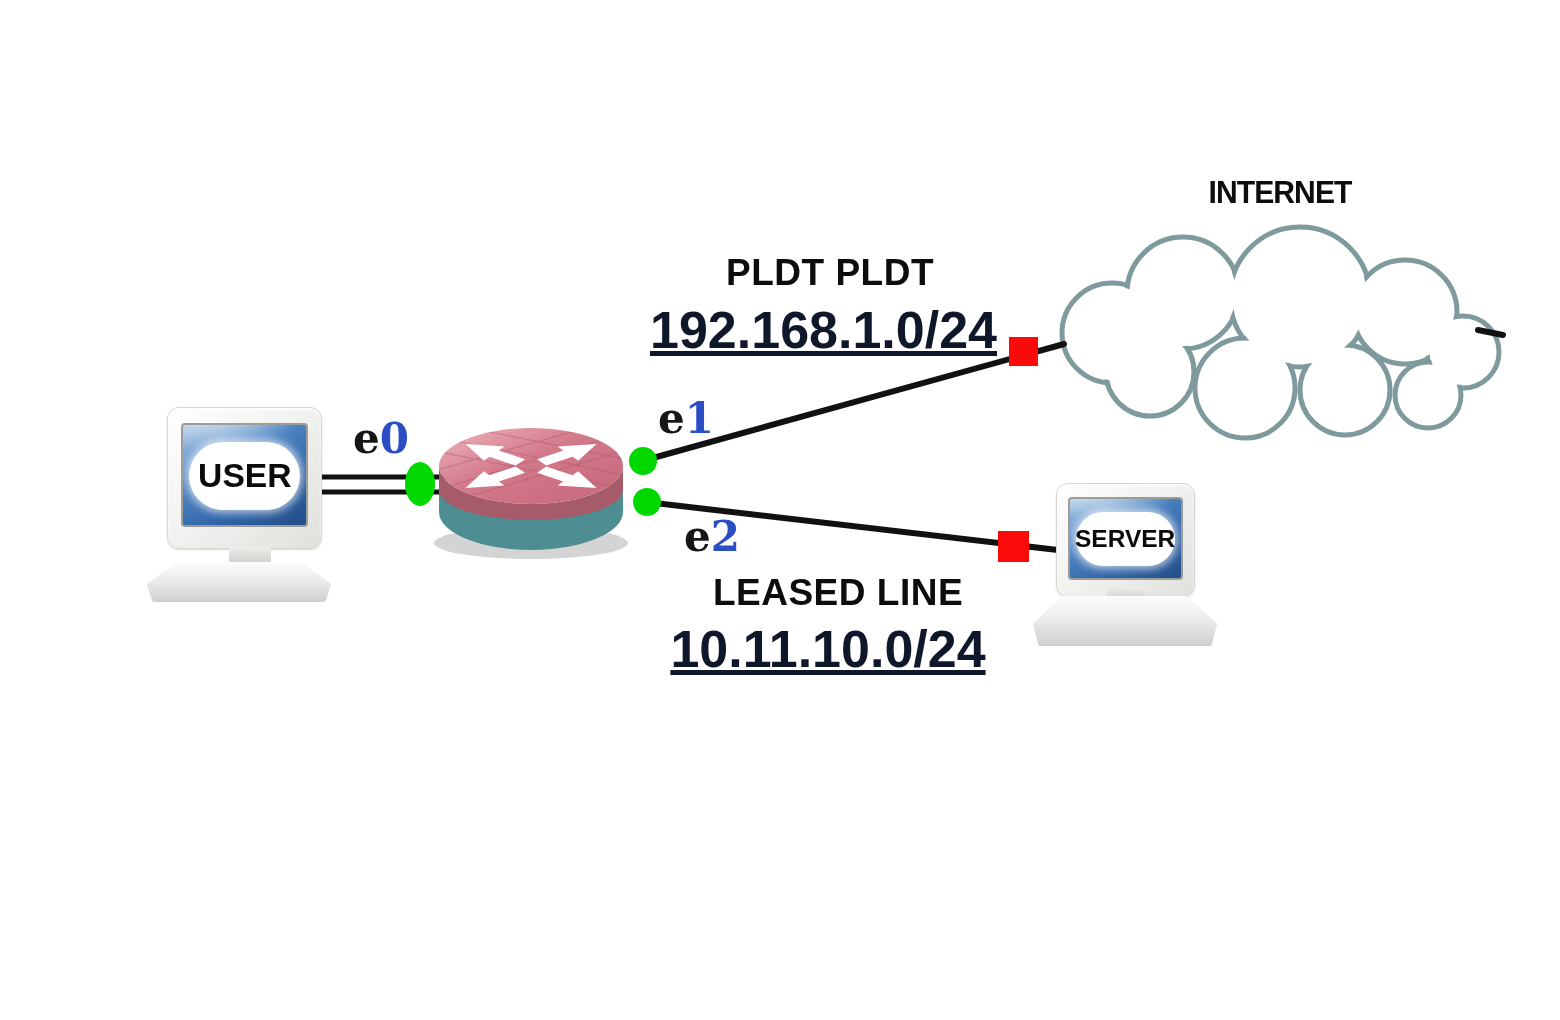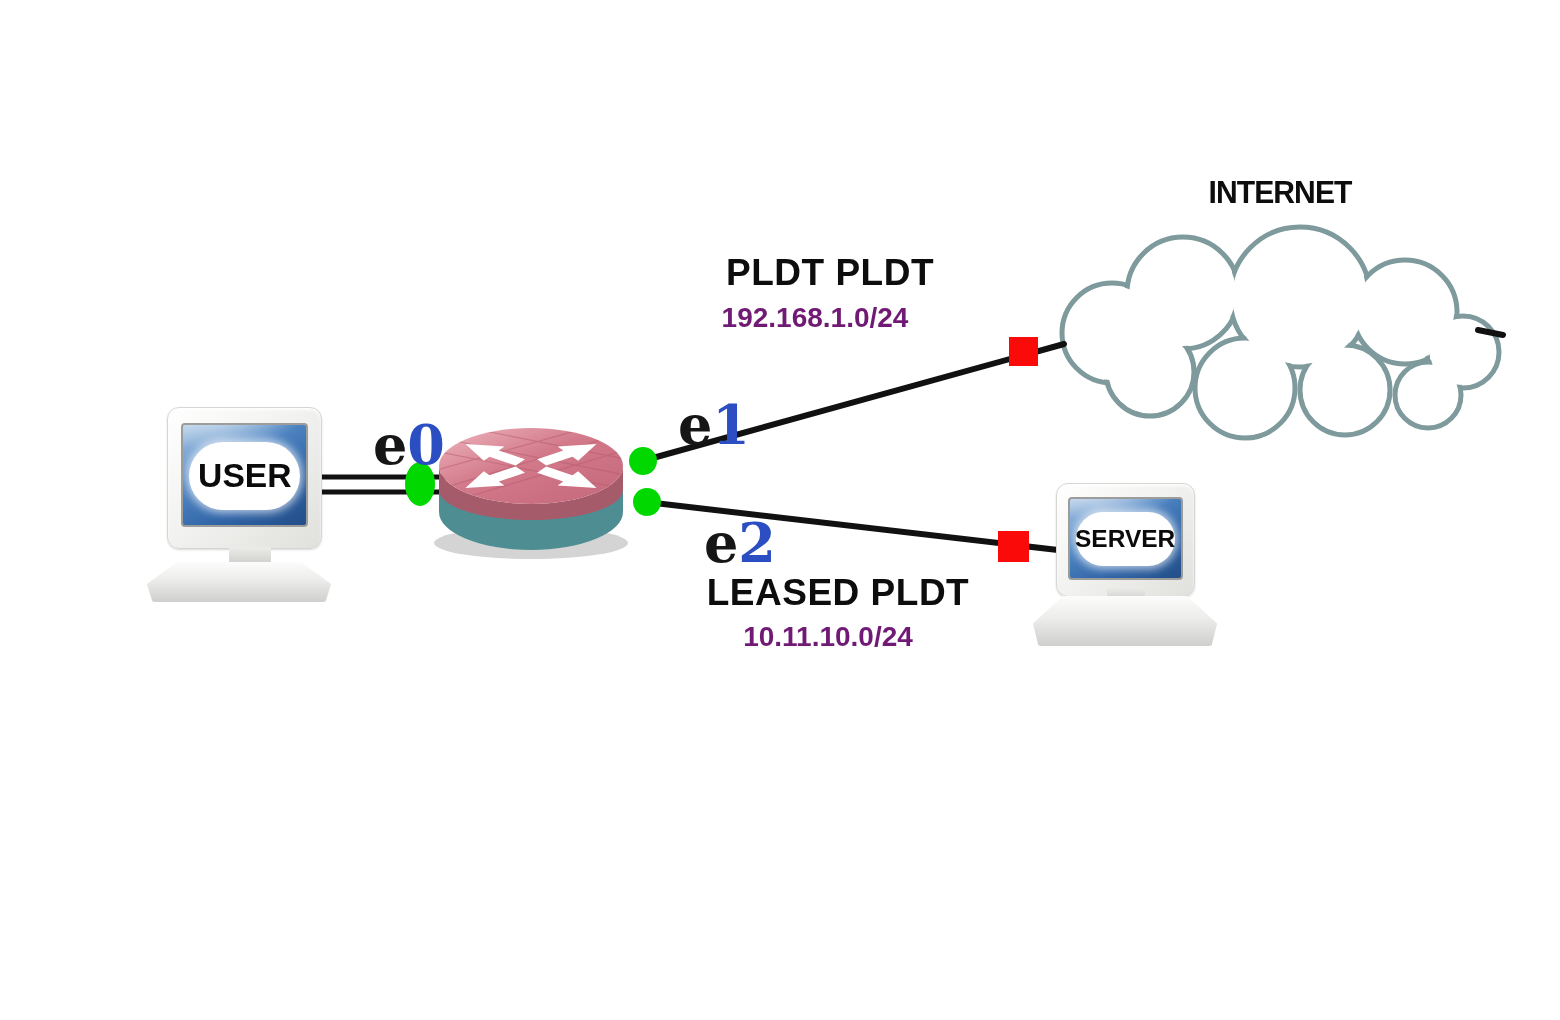--- a/index.html
+++ b/index.html
@@ -6,28 +6,28 @@
   #stage{position:relative;width:1560px;height:1020px;background:#ffffff;overflow:hidden;
          font-family:"Liberation Sans", sans-serif;}
   #net-svg{position:absolute;left:0;top:0;}
 
   
   .lbl{position:absolute;text-align:center;font-weight:800;color:#0d0d0d;line-height:1.05;
        white-space:nowrap;}
   .lbl-internet{left:1170px;top:176px;width:220px;font-size:32px;letter-spacing:-1px;
                 transform:scaleX(.94);}
   .lbl-linkname{font-size:37px;letter-spacing:.5px;}
-  .lbl-subnet{font-size:28px;color:#701a75;letter-spacing:0;}
+  .lbl-subnet{font-size:52px;color:#0f172a;letter-spacing:0;text-decoration:underline;}
   .lbl-pldt{left:690px;top:254px;width:280px;}
   .lbl-pldt-sub{left:650px;top:303px;width:330px;}
   .lbl-leased{left:688px;top:574px;width:300px;}
   .lbl-leased-sub{left:668px;top:622px;width:320px;}
 
-  .iface{position:absolute;font-family:"DejaVu Serif", serif;font-weight:bold;font-size:54px;
-         color:#161616;line-height:1;margin-left:20px;}
+  .iface{position:absolute;font-family:"DejaVu Serif", serif;font-weight:bold;font-size:42px;
+         color:#161616;line-height:1;}
   .iface .digit{color:#2b4ec2;}
   .iface-e0{left:353px;top:418px;}
   .iface-e1{left:658px;top:398px;}
   .iface-e2{left:684px;top:516px;}
 
   
   .pc{position:absolute;}
   .pc .monitor{position:absolute;border-radius:12px;border:1px solid #d6d6d3;
        background:linear-gradient(135deg,#ffffff 0%,#f2f2f0 45%,#e0e0dd 100%);
        box-shadow:inset 0 2px 3px rgba(255,255,255,.9), 0 1px 2px rgba(0,0,0,.15);}
@@ -161,20 +161,20 @@
     </div>
     <div class="neck"></div>
     <div class="base"></div>
   </div>
 
   <div class="lbl lbl-internet">INTERNET</div>
 
   <div class="lbl lbl-linkname lbl-pldt">PLDT PLDT</div>
   <div class="lbl lbl-subnet lbl-pldt-sub">192.168.1.0/24</div>
 
-  <div class="lbl lbl-linkname lbl-leased">LEASED PLDT</div>
+  <div class="lbl lbl-linkname lbl-leased">LEASED LINE</div>
   <div class="lbl lbl-subnet lbl-leased-sub">10.11.10.0/24</div>
 
   <div class="iface iface-e0"><span>e</span><span class="digit">0</span></div>
   <div class="iface iface-e1"><span>e</span><span class="digit">1</span></div>
   <div class="iface iface-e2"><span>e</span><span class="digit">2</span></div>
 
 </div>
 
 </body></html>

